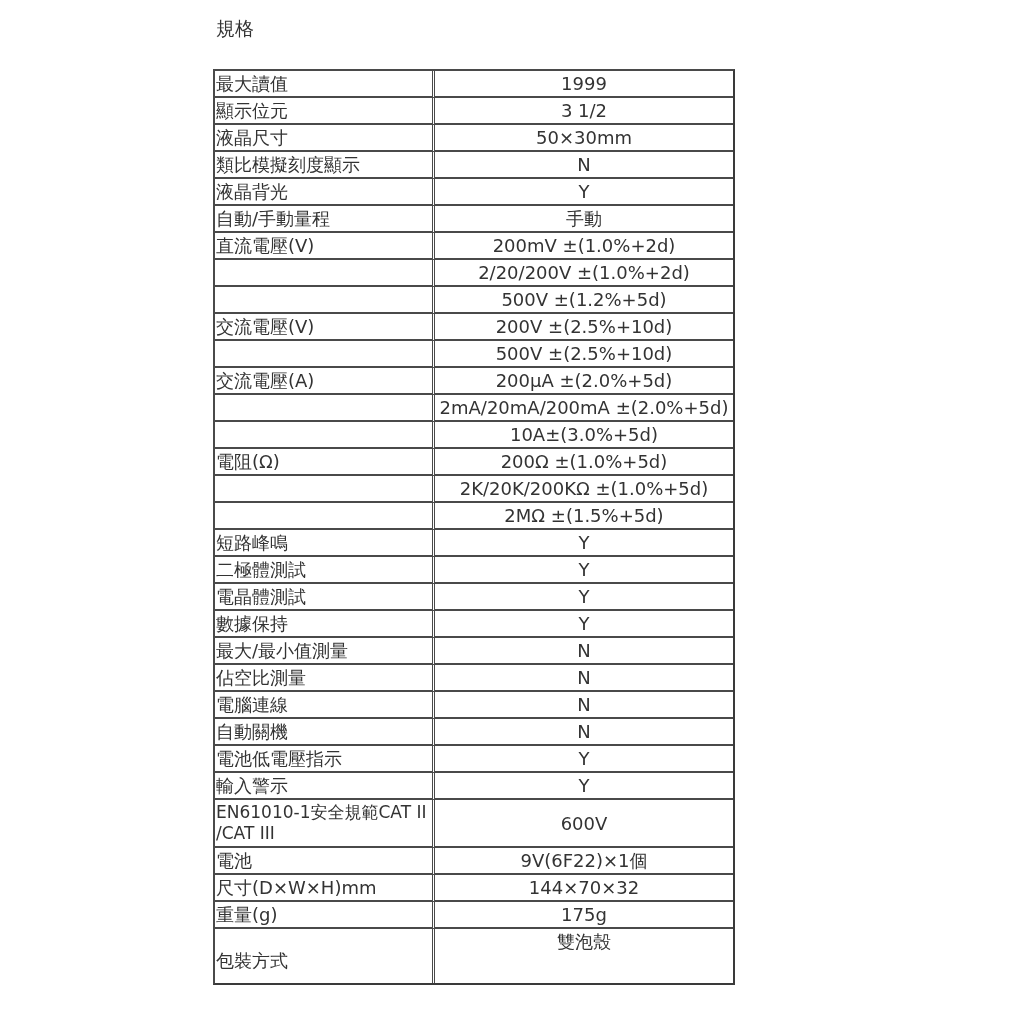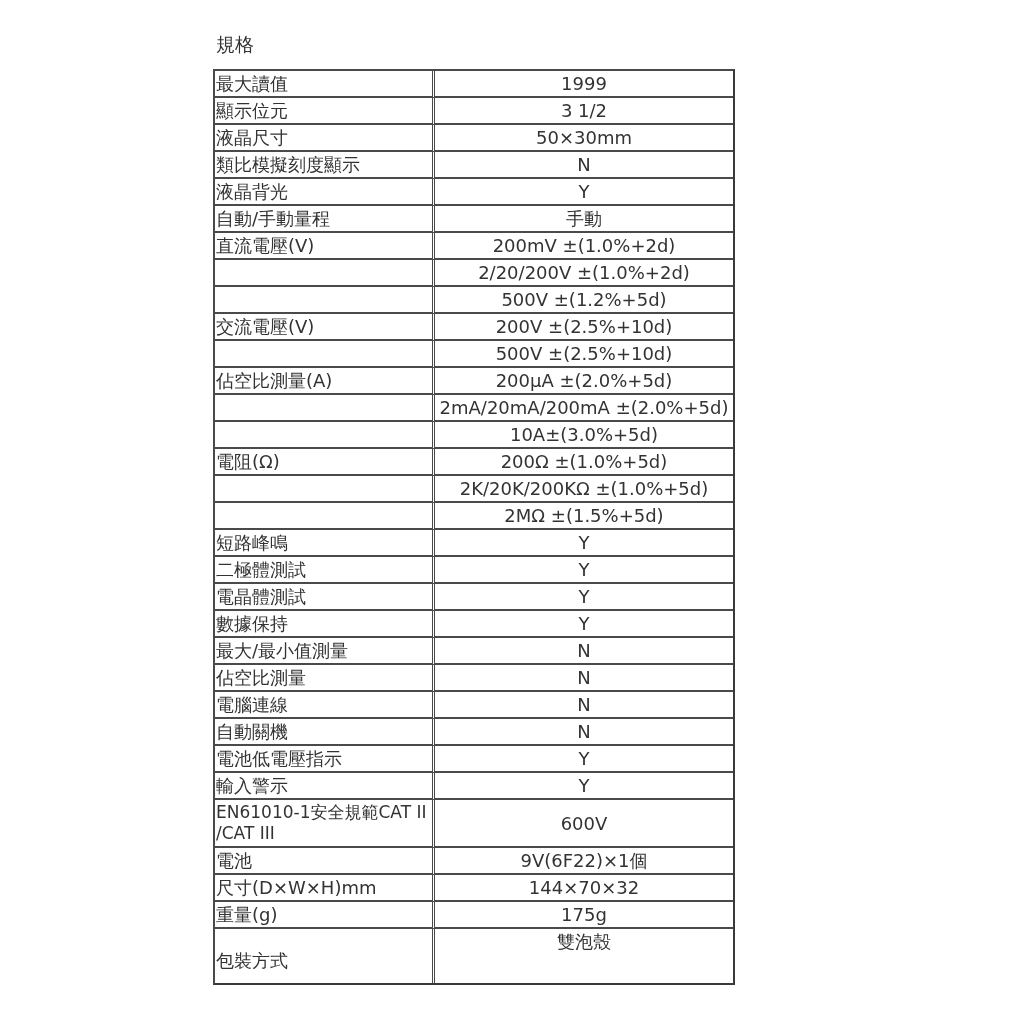--- a/index.html
+++ b/index.html
@@ -11,21 +11,21 @@
       overflow: hidden;
     }
     body {
       font-family: "DejaVu Sans", "Liberation Sans", sans-serif;
       color: #333333;
       position: relative;
     }
     .title {
       position: absolute;
       left: 216px;
-      top: 32px;
+      top: 16px;
       font-size: 19px;
       color: #333;
       letter-spacing: 0px;
     }
     table.spec {
       position: absolute;
       left: 213px;
       top: 69px;
       width: 522px;
       border-collapse: separate;
@@ -124,21 +124,21 @@
       </tr>
     <tr>
         <td class="label">交流電壓(V)</td>
         <td class="value">200V ±(2.5%+10d)</td>
       </tr>
     <tr>
         <td class="label"></td>
         <td class="value">500V ±(2.5%+10d)</td>
       </tr>
     <tr>
-        <td class="label">佔空比測量(A)</td>
+        <td class="label">交流電壓(A)</td>
         <td class="value">200µA ±(2.0%+5d)</td>
       </tr>
     <tr>
         <td class="label"></td>
         <td class="value">2mA/20mA/200mA ±(2.0%+5d)</td>
       </tr>
     <tr>
         <td class="label"></td>
         <td class="value">10A±(3.0%+5d)</td>
       </tr>

